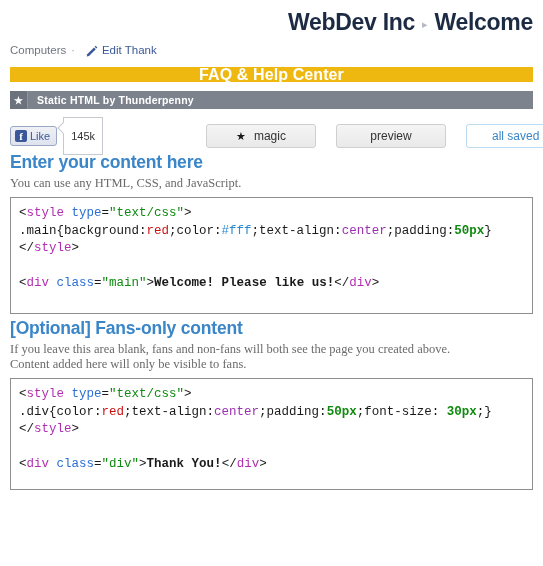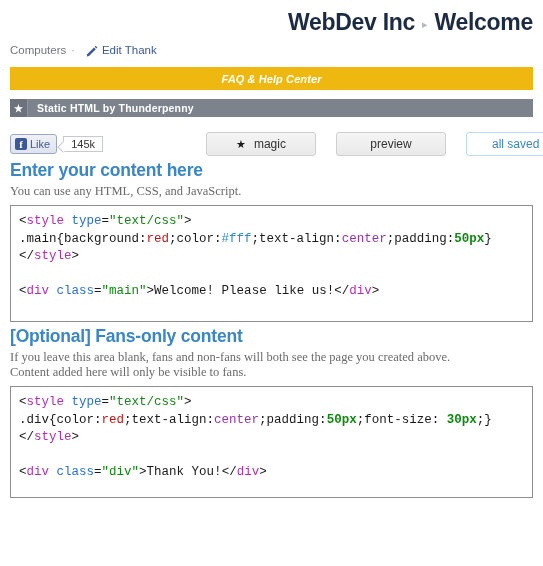--- a/index.html
+++ b/index.html
@@ -33,26 +33,25 @@
   }
   .crumb-cat { color: #6f7680; }
   .crumb-dot { color: #9aa0a8; font-size: 11px; margin-right: 6px; }
   .edit-link {
     color: #3b5998; text-decoration: none; display: inline-flex; align-items: center; gap: 4px;
   }
   .pencil-icon { display: inline-block; width: 12px; height: 12px; position: relative; top: 1px; }
 
   
   .faq-bar {
-    margin-top: 11px; height: 23px;
+    margin-top: 11px; height: 15px;
     background: #efb810; color: #ffffff;
     display: flex; align-items: center; justify-content: center;
-    font-size: 11px; font-weight: bold; letter-spacing: 0.1px;
+    font-size: 16px; font-weight: bold; letter-spacing: 0.1px;
     cursor: pointer;
-    font-style: italic;
   }
 
   
   .app-bar {
     margin-top: 9px; height: 18px;
     background: #7c838d; color: #ffffff;
     display: flex; align-items: center;
     font-size: 10.5px; font-weight: bold;
   }
   .app-star {
@@ -81,21 +80,21 @@
   .fb-glyph {
     width: 12px; height: 12px; border-radius: 2px;
     background: #3b5998; color: #ffffff;
     font-family: "Liberation Serif", serif;
     font-weight: bold; font-size: 11px;
     display: inline-flex; align-items: center; justify-content: center;
     line-height: 1;
   }
   .fb-count {
     margin-left: 6px; position: relative;
-    height: 16px; padding: 0 7px;
+    height: 38px; padding: 0 7px;
     border: 1px solid #c6c9cd; background: #ffffff;
     display: inline-flex; align-items: center;
     font-size: 11px; color: #333333;
   }
   .fb-count::before {
     content: ""; position: absolute; left: -5px; top: 6px;
     width: 7px; height: 7px; background: #ffffff;
     border-left: 1px solid #c6c9cd; border-bottom: 1px solid #c6c9cd;
     transform: rotate(45deg);
   }
@@ -150,21 +149,21 @@
   .tok-tag    { color: #b22fb2; }
   .tok-attr   { color: #2b6fd4; }
   .tok-str    { color: #0e8a0e; }
   .tok-punct  { color: #1a1a1a; }
   .tok-sel    { color: #1a1a1a; }
   .tok-prop   { color: #1a1a1a; }
   .tok-val    { color: #9b2fb2; }
   .tok-num    { color: #0e8a0e; font-weight: bold; }
   .tok-red    { color: #cc1111; }
   .tok-hex    { color: #2b8ad4; }
-  .tok-text   { color: #1a1a1a; }
+  .tok-text   { color: #1a1a1a; font-weight: bold; }
 </style>
 </head>
 <body>
 
 <div class="page">
 
   <div class="title-row">
     <span class="title-main">WebDev Inc</span>
     <span class="title-arrow">▸</span>
     <span class="title-sub">Welcome</span>

